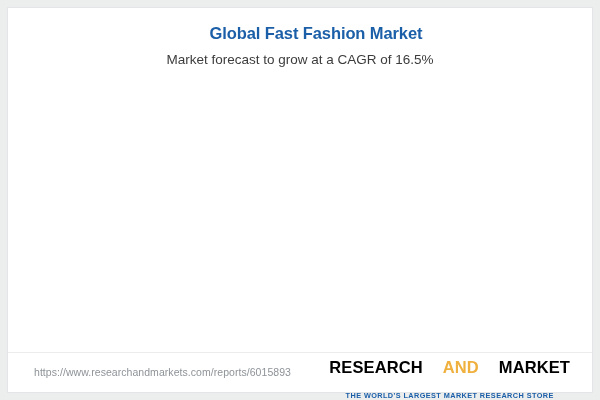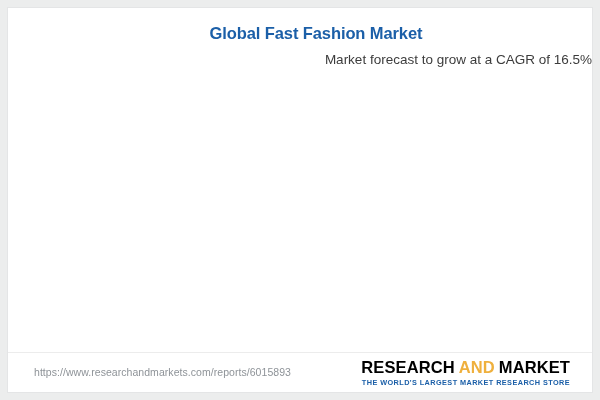--- a/index.html
+++ b/index.html
@@ -34,21 +34,21 @@
     font-weight: bold;
     color: #1b5fa8;
     letter-spacing: -0.1px;
     margin-left: 16px;
   }
   #chart-subtitle {
     position: absolute;
     left: 0;
     top: 44px;
     width: 584px;
-    text-align: right;
+    text-align: center;
     font-size: 13.5px;
     font-weight: normal;
     color: #3c3c3c;
   }
 
   
   #plot {
     position: absolute;
     left: 0;
     top: 0;
@@ -90,26 +90,27 @@
   #logo-wordmark {
     font-size: 16.5px;
     font-weight: bold;
     letter-spacing: 0.1px;
     line-height: 1.05;
     white-space: nowrap;
   }
   .logo-dark { color: #000000; }
   .logo-gold { color: #efb03d; }
   #logo-tagline {
-    margin-top: 2px;
+    margin-top: 15px;
     font-size: 7.3px;
     font-weight: bold;
     color: #1b5fa8;
     letter-spacing: 0.42px;
     white-space: nowrap;
+    text-align: center;
   }
 </style>
 </head>
 <body>
 
 <div id="card">
 
   <div id="chart-title">Global Fast Fashion Market</div>
   <div id="chart-subtitle">Market forecast to grow at a CAGR of 16.5%</div>
 
@@ -134,18 +135,18 @@
 
       
     </div>
 
   </div>
 
   <div id="footer">
     <div id="source-url">https://www.researchandmarkets.com/reports/6015893</div>
 
     <div id="logo">
-      <div id="logo-wordmark"><span class="logo-dark">RESEARCH</span><span class="logo-gold" style="margin:0 4px;">AND</span><span class="logo-dark">MARKET</span></div>
+      <div id="logo-wordmark"><span class="logo-dark">RESEARCH</span><span class="logo-gold" style="margin:0 20px;">AND</span><span class="logo-dark">MARKET</span></div>
       <div id="logo-tagline">THE WORLD'S LARGEST MARKET RESEARCH STORE</div>
     </div>
   </div>
 
 </div>
 
 </body></html>

